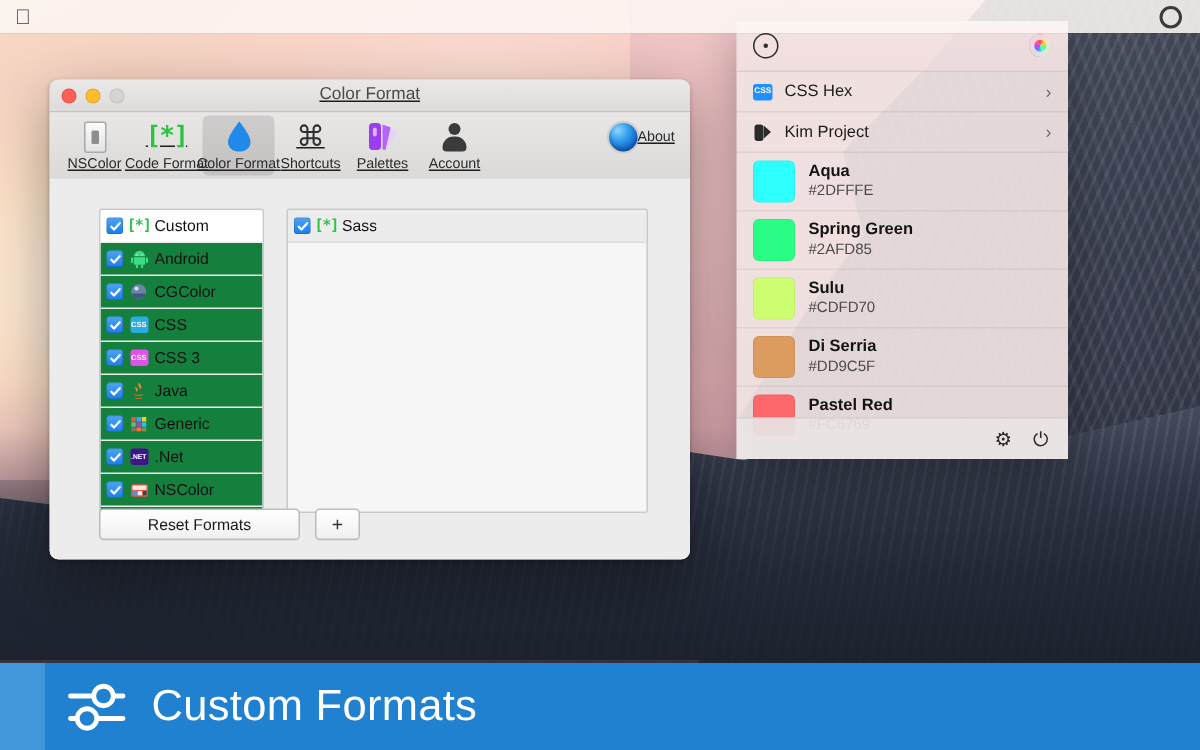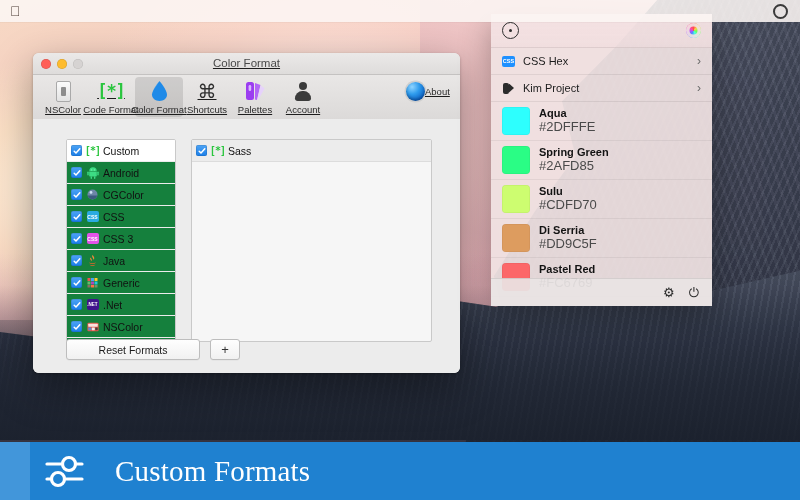--- a/index.html
+++ b/index.html
@@ -187,21 +187,21 @@
   }
   .pk-row .nm{flex:1;font-size:11px;color:#1c1c1c;font-weight:400;}
   .chev{color:#6a6a6a;font-size:12px;}
   .pk-color{
     height:38px;display:flex;align-items:center;padding:0 11px;gap:9px;
     border-bottom:1px solid rgba(0,0,0,.055);
   }
   .sw{width:28px;height:28px;border-radius:4px;flex:0 0 auto;box-shadow:inset 0 0 0 .5px rgba(0,0,0,.08);}
   .cinfo{display:flex;flex-direction:column;gap:1px;}
   .cname{font-size:11px;font-weight:700;color:#131313;line-height:1.15;}
-  .chex{font-size:13px;color:#4a4a4a;line-height:1.15;}
+  .chex{font-size:10px;color:#4a4a4a;line-height:1.15;}
   #pk-foot{
     position:absolute;left:0;right:0;bottom:0;height:27px;
     display:flex;align-items:center;justify-content:flex-end;gap:14px;padding-right:13px;
     background:rgba(233,228,228,.92);border-top:1px solid rgba(0,0,0,.09);
   }
   .footic{font-size:13px;color:#2a2a2a;line-height:1;}
 
   
   .cssbadge{
     width:13px;height:11px;border-radius:2px;background:#1e90ff;color:#fff;
@@ -214,22 +214,22 @@
   
   #banner{
     position:absolute;left:0;bottom:0;width:800px;height:58px;
     background:#1f81d0;display:flex;align-items:center;z-index:35;
   }
   #banner .bnr-left{
     position:absolute;left:0;top:0;width:30px;height:58px;background:#4296da;
   }
   #bnr-icon{margin-left:45px;width:40px;height:36px;position:relative;flex:0 0 auto;}
   #bnr-title{
-    margin-left:30px;color:#fff;font-size:29px;font-weight:400;letter-spacing:.2px;
-    font-family:Liberation Serif, serif;
+    margin-left:16px;color:#fff;font-size:29px;font-weight:400;letter-spacing:.2px;
+    font-family:Liberation Sans, sans-serif;
   }
 </style>
 </head>
 <body>
 
 <div id="wallpaper">
   <div class="sky"></div>
   <div class="sky2"></div>
   <div class="glow"></div>
   <div class="rockRight"></div>

